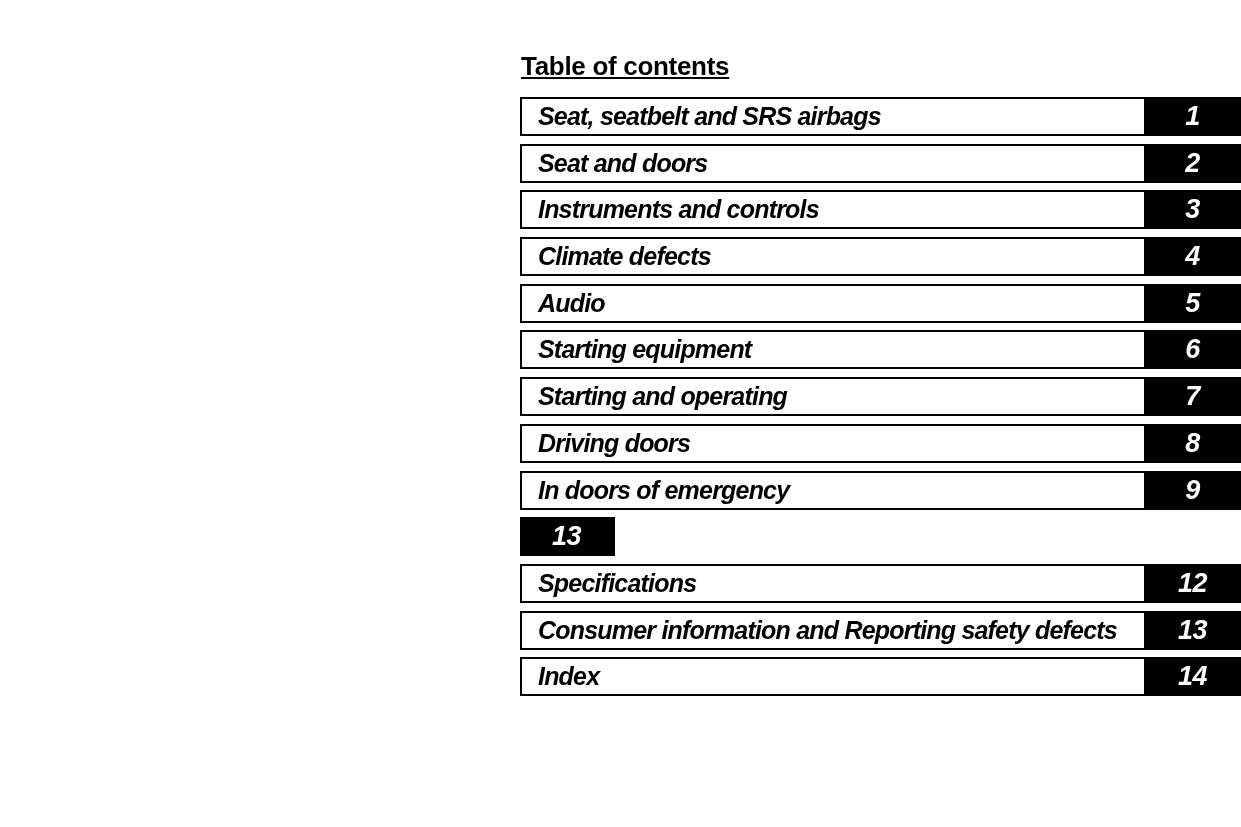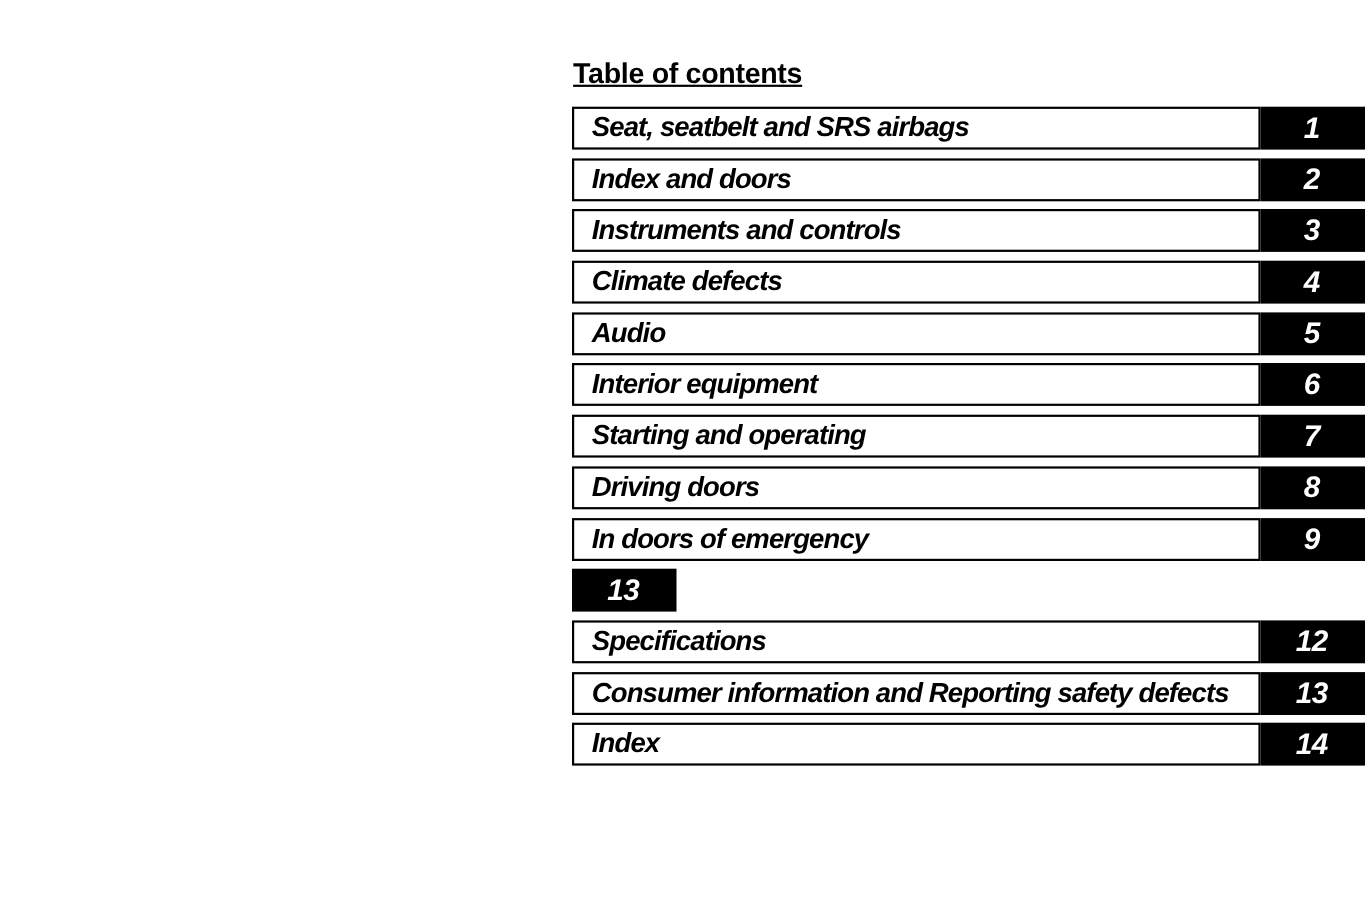--- a/index.html
+++ b/index.html
@@ -90,21 +90,21 @@
     <div class="box">
       <span class="label">Seat, seatbelt and SRS airbags</span>
     </div>
     <div class="tab">
       <span class="num">1</span>
     </div>
   </div>
 
   <div class="row">
     <div class="box">
-      <span class="label">Index and doors</span>
+      <span class="label">Seat and doors</span>
     </div>
     <div class="tab">
       <span class="num">2</span>
     </div>
   </div>
 
   <div class="row">
     <div class="box">
       <span class="label">Instruments and controls</span>
     </div>
@@ -126,21 +126,21 @@
     <div class="box">
       <span class="label">Audio</span>
     </div>
     <div class="tab">
       <span class="num">5</span>
     </div>
   </div>
 
   <div class="row">
     <div class="box">
-      <span class="label">Interior equipment</span>
+      <span class="label">Starting equipment</span>
     </div>
     <div class="tab">
       <span class="num">6</span>
     </div>
   </div>
 
   <div class="row">
     <div class="box">
       <span class="label">Starting and operating</span>
     </div>

